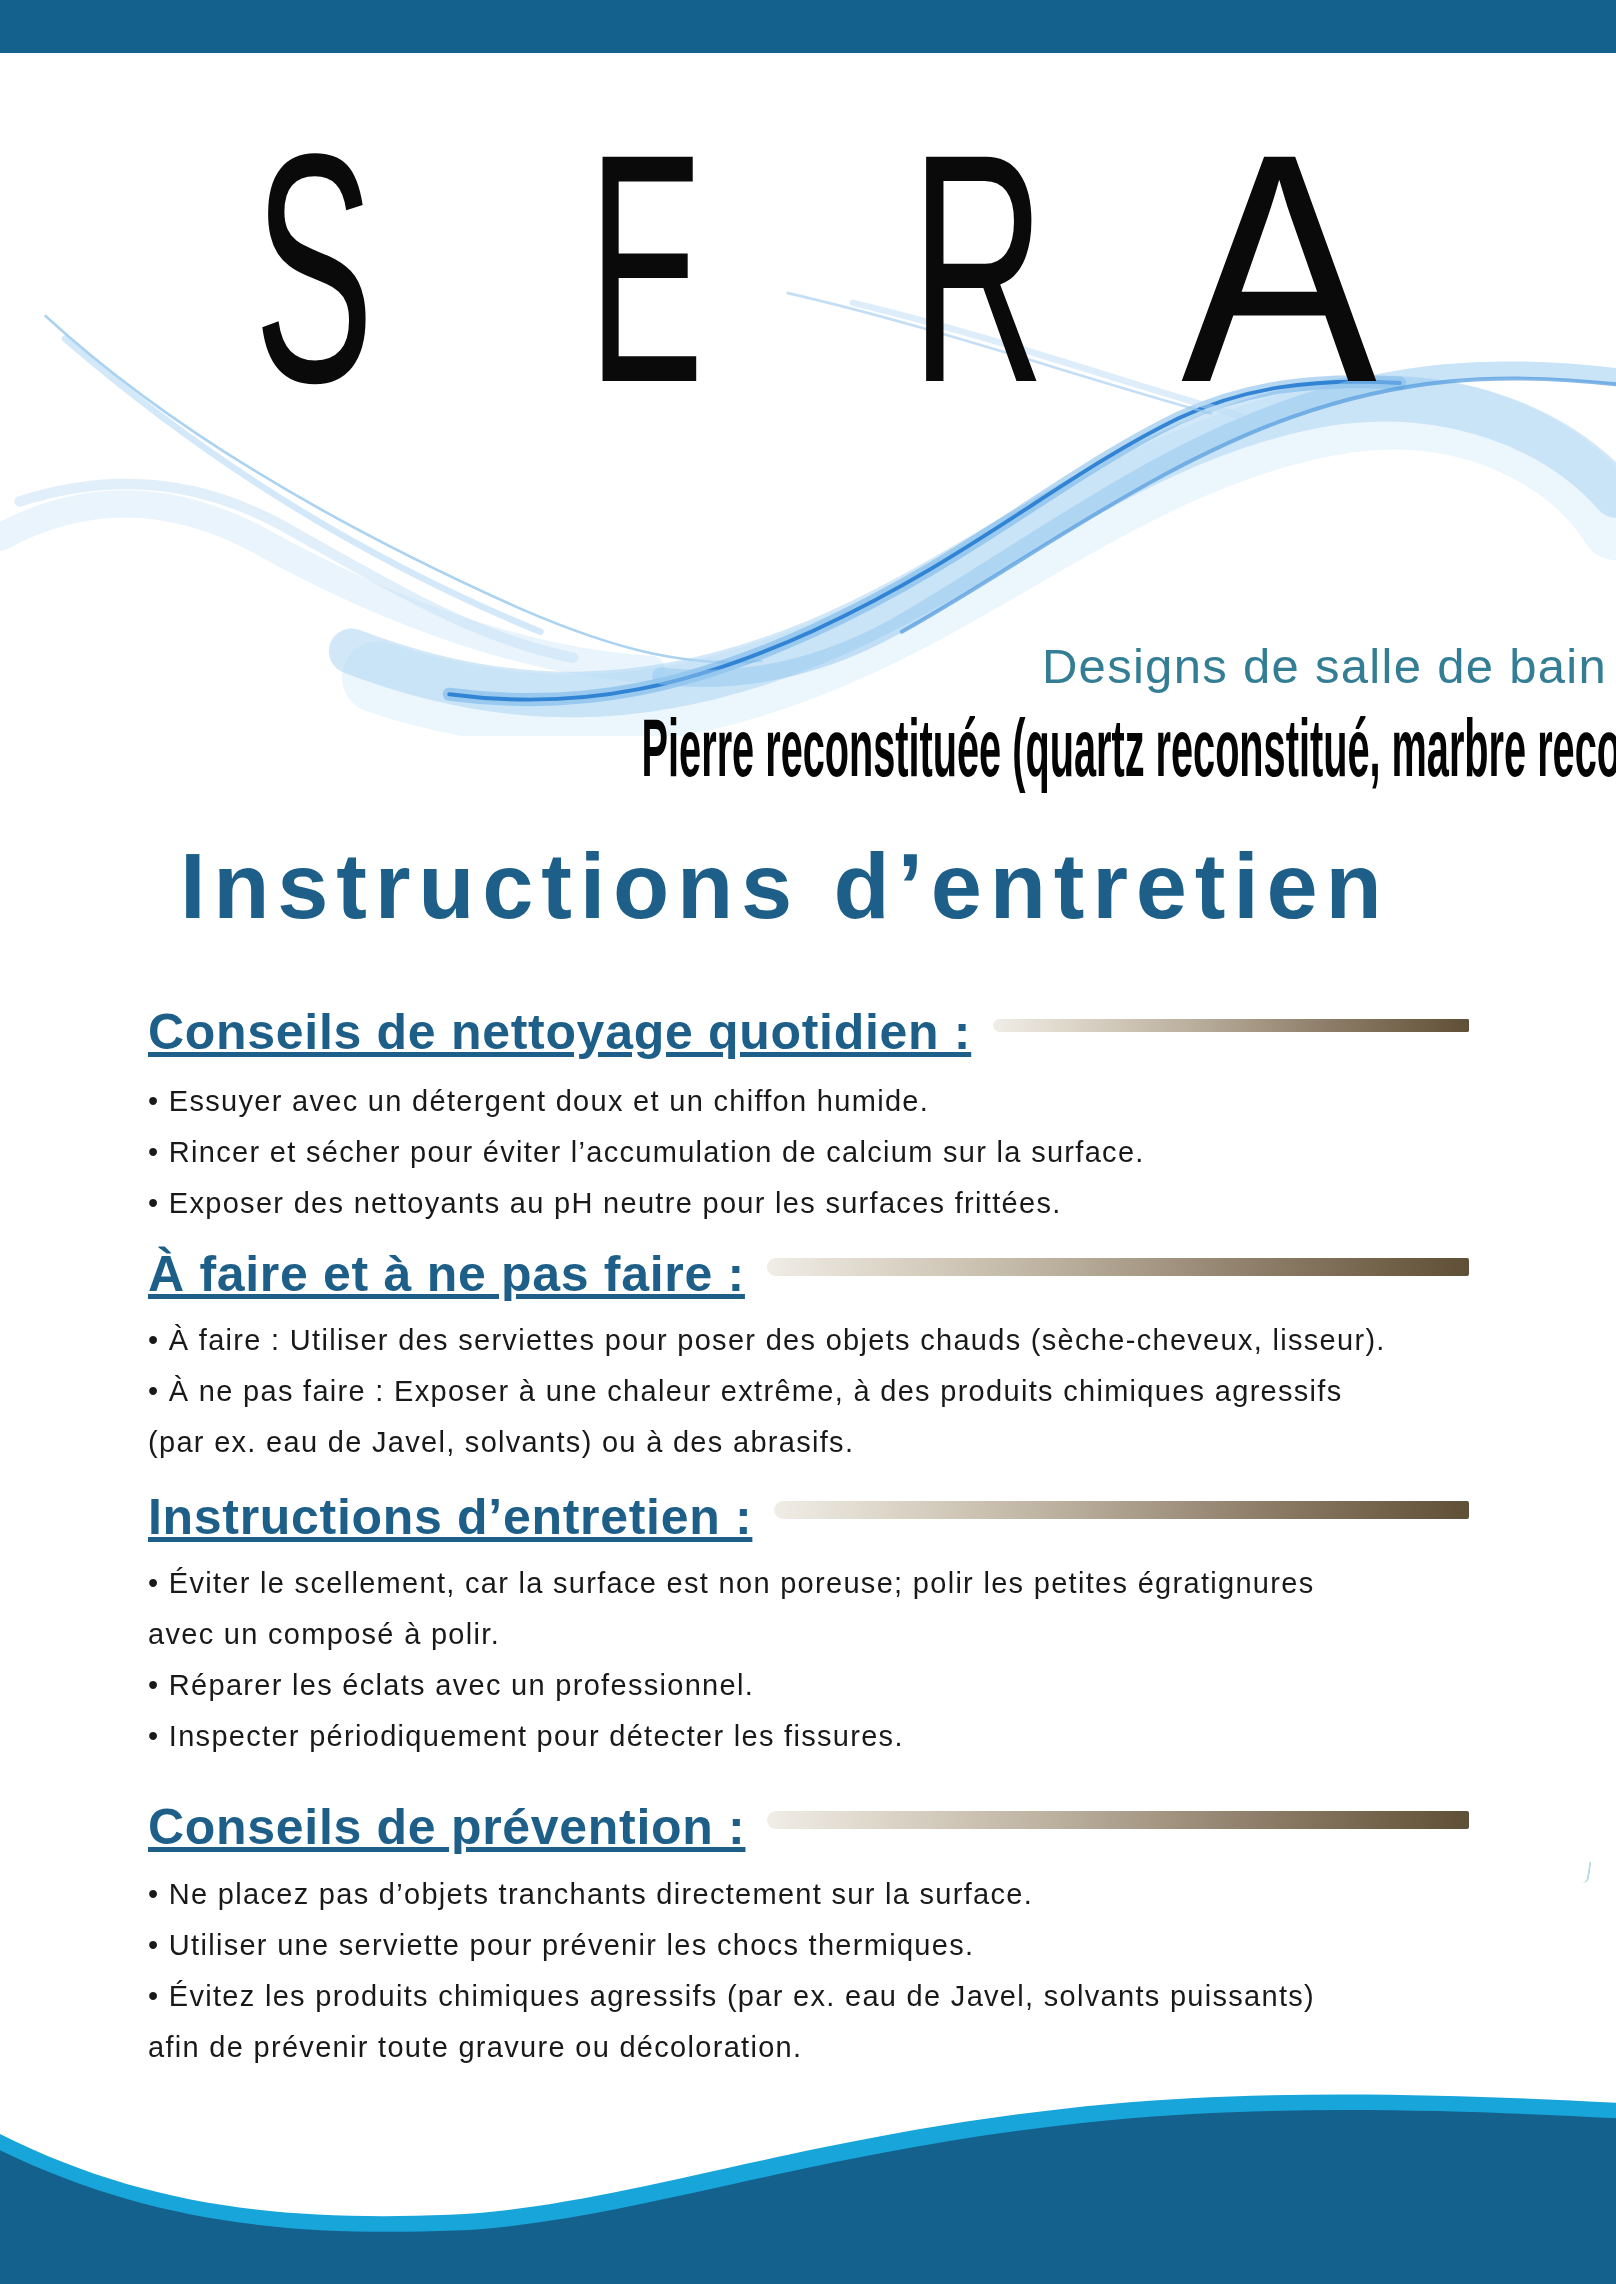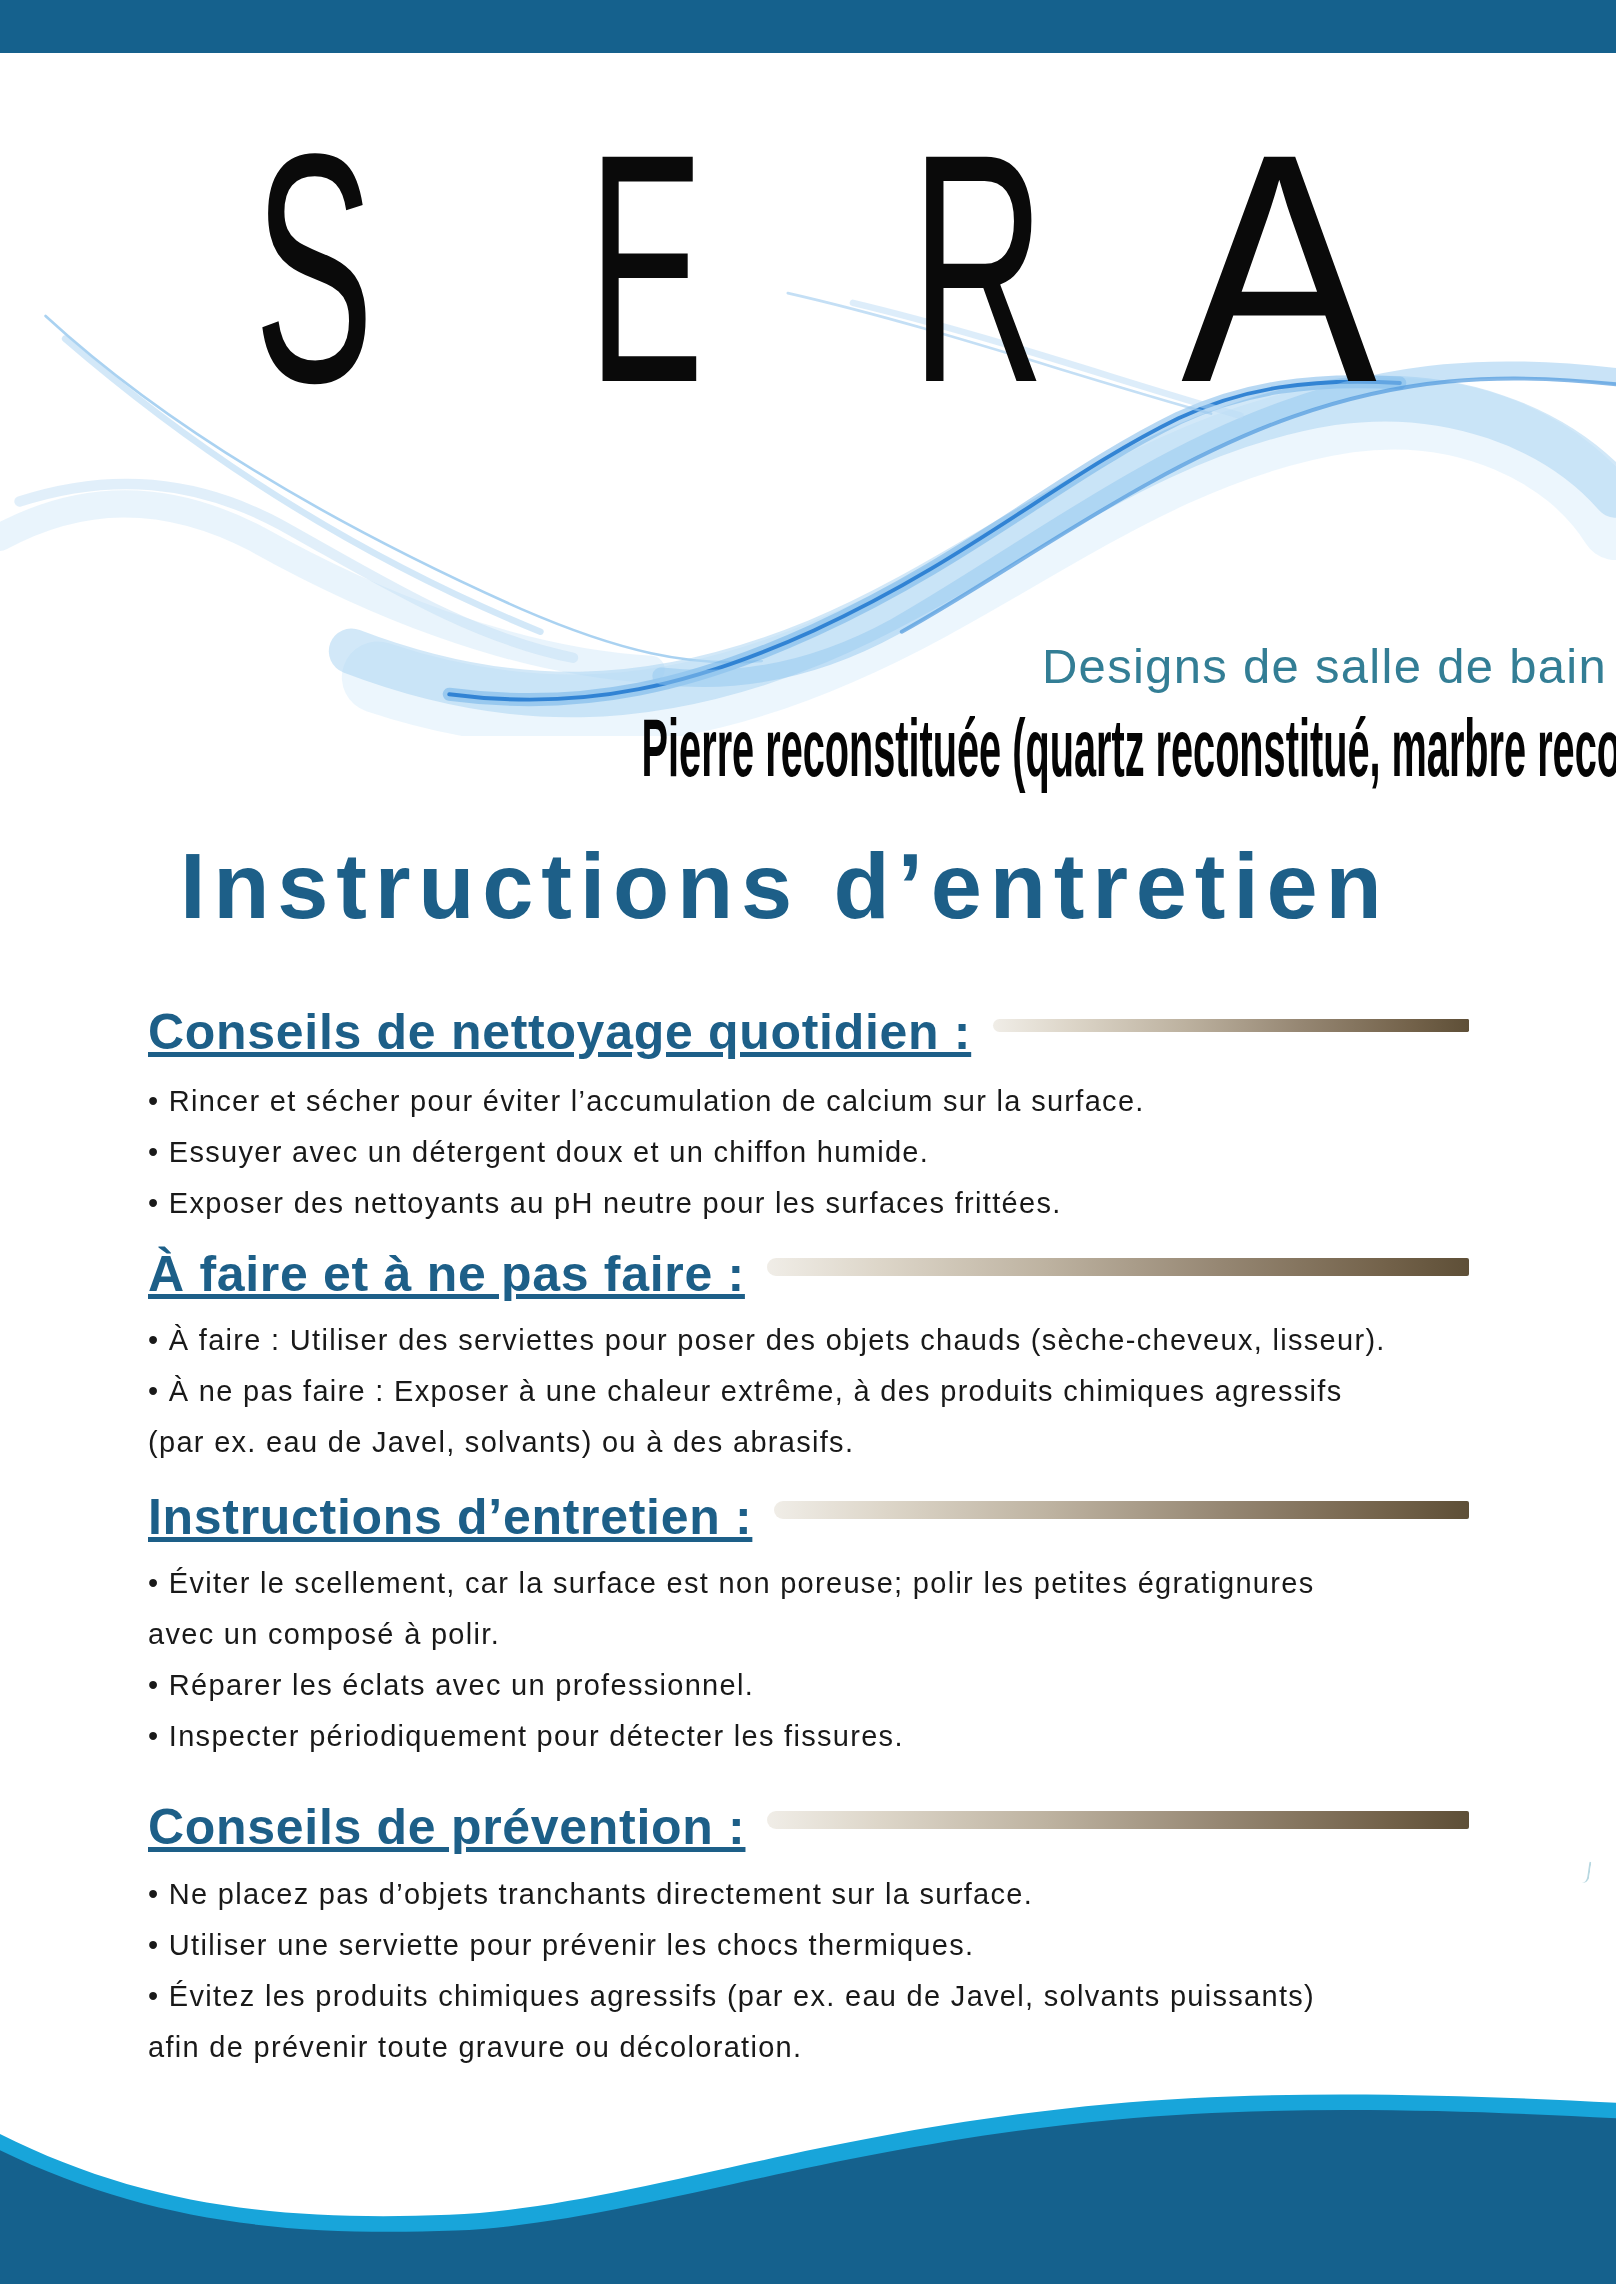--- a/index.html
+++ b/index.html
@@ -83,22 +83,22 @@
   <span class="squeeze">Pierre reconstituée (quartz reconstitué, marbre reconstitué, fritté)</span>
 </div>
 
 <div class="abs main-heading" style="color:#1D5F88">Instructions d’entretien</div>
 
 <div class="abs section-heading-row" style="top:1007px">
   <span class="section-heading" style="color:#1D5F88">Conseils de nettoyage quotidien :</span>
   <div class="grad-bar bar-h20"></div>
 </div>
 <div class="abs bullets" style="top:1076px">
+  <div>• Essuyer avec un détergent doux et un chiffon humide.</div>
   <div>• Rincer et sécher pour éviter l’accumulation de calcium sur la surface.</div>
-  <div>• Essuyer avec un détergent doux et un chiffon humide.</div>
   <div>• Exposer des nettoyants au pH neutre pour les surfaces frittées.</div>
 </div>
 
 <div class="abs section-heading-row" style="top:1249px">
   <span class="section-heading" style="color:#1D5F88">À faire et à ne pas faire :</span>
   <div class="grad-bar bar-h27"></div>
 </div>
 <div class="abs bullets" style="top:1315px">
   <div>• À faire : Utiliser des serviettes pour poser des objets chauds (sèche-cheveux, lisseur).</div>
   <div>• À ne pas faire : Exposer à une chaleur extrême, à des produits chimiques agressifs</div>

